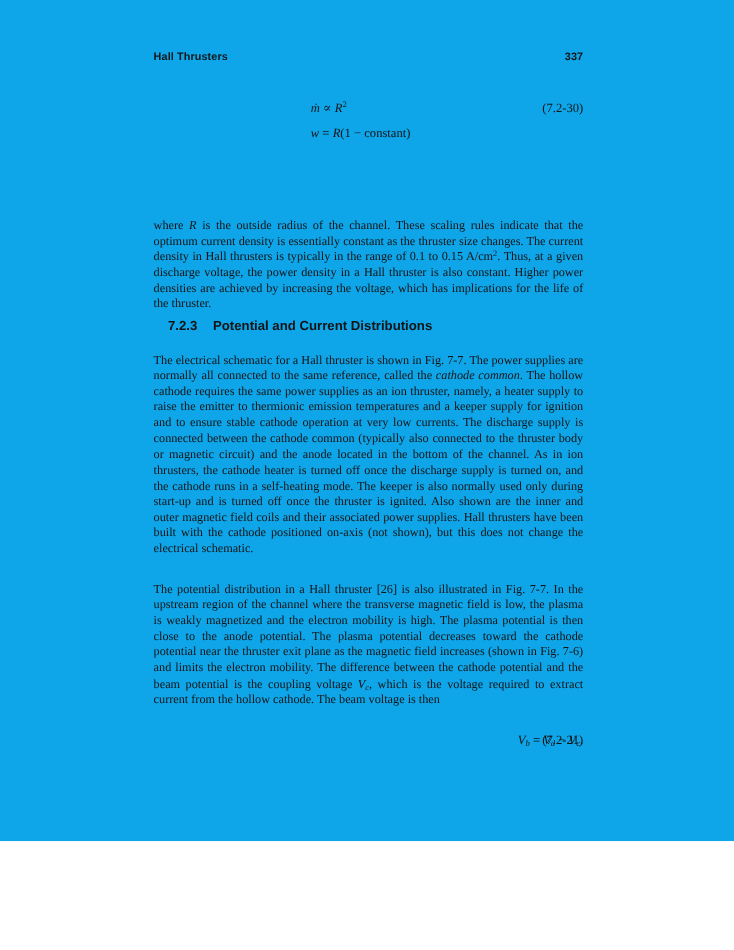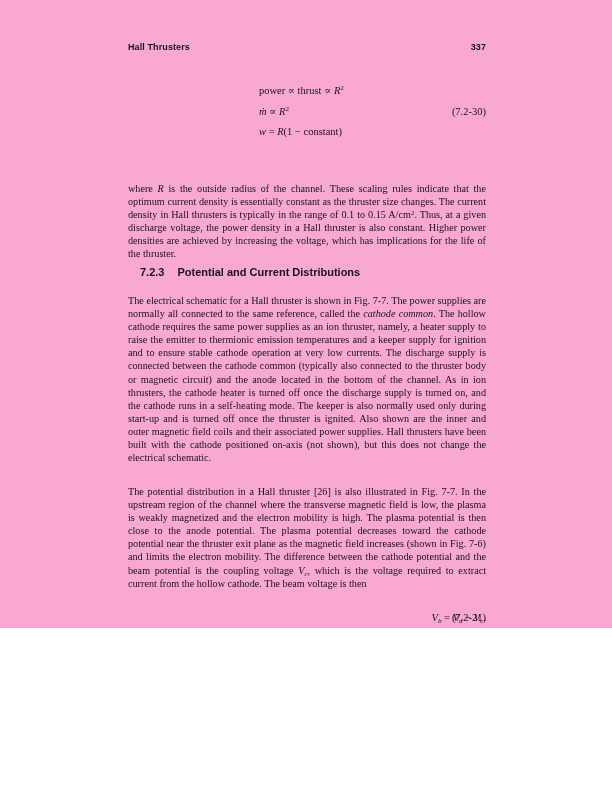--- a/index.html
+++ b/index.html
@@ -1,20 +1,20 @@
 <!DOCTYPE html>
 <html><head>
 <meta charset="utf-8">
 <style>
   html, body { margin: 0; padding: 0; background: #ffffff; }
   .page {
     position: relative;
     width: 612px;
-    height: 628px;
-    background: #f9a8d4;
+    height: 701px;
+    background: #0ea5e9;
     font-family: "Liberation Serif", "DejaVu Serif", serif;
     color: #141414;
     overflow: hidden;
   }
   .running-header {
     position: absolute;
     top: 42px;
     left: 128px;
     width: 358px;
     display: flex;
@@ -83,23 +83,20 @@
 
 <div class="page">
 
   <div class="running-header">
     <span>Hall Thrusters</span>
     <span>337</span>
   </div>
 
   <div class="eqblock">
     <div class="eqline">
-      <span><span>power ∝ thrust ∝ </span><span class="it">R</span><span class="sup">2</span></span>
-    </div>
-    <div class="eqline">
       <span><span class="it">ṁ</span><span> ∝ </span><span class="it">R</span><span class="sup">2</span></span>
       <span class="eqnum">(7.2-30)</span>
     </div>
     <div class="eqline">
       <span><span class="it">w</span><span> = </span><span class="it">R</span><span>(1 − constant)</span></span>
     </div>
   </div>
 
   <div class="para para-1"><span>where </span><span class="it">R</span><span> is the outside radius of the channel. These scaling rules indicate that the optimum current density is essentially constant as the thruster size changes. The current density in Hall thrusters is typically in the range of 0.1 to 0.15 A/cm</span><span class="sup">2</span><span>. Thus, at a given discharge voltage, the power density in a Hall thruster is also constant. Higher power densities are achieved by increasing the voltage, which has implications for the life of the thruster.</span></div>
 

